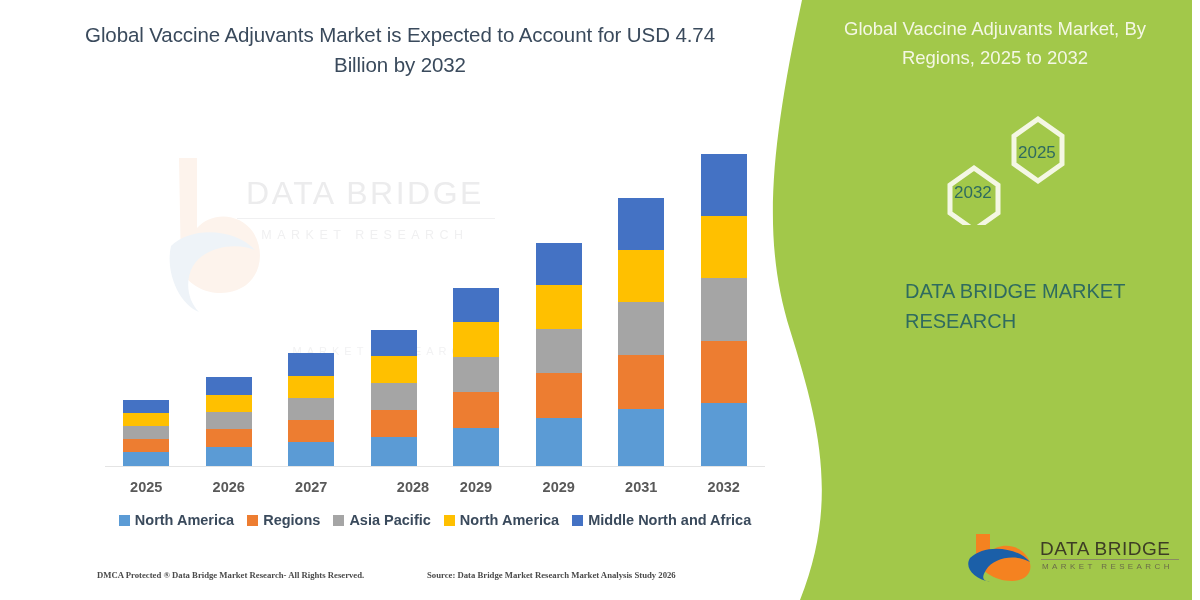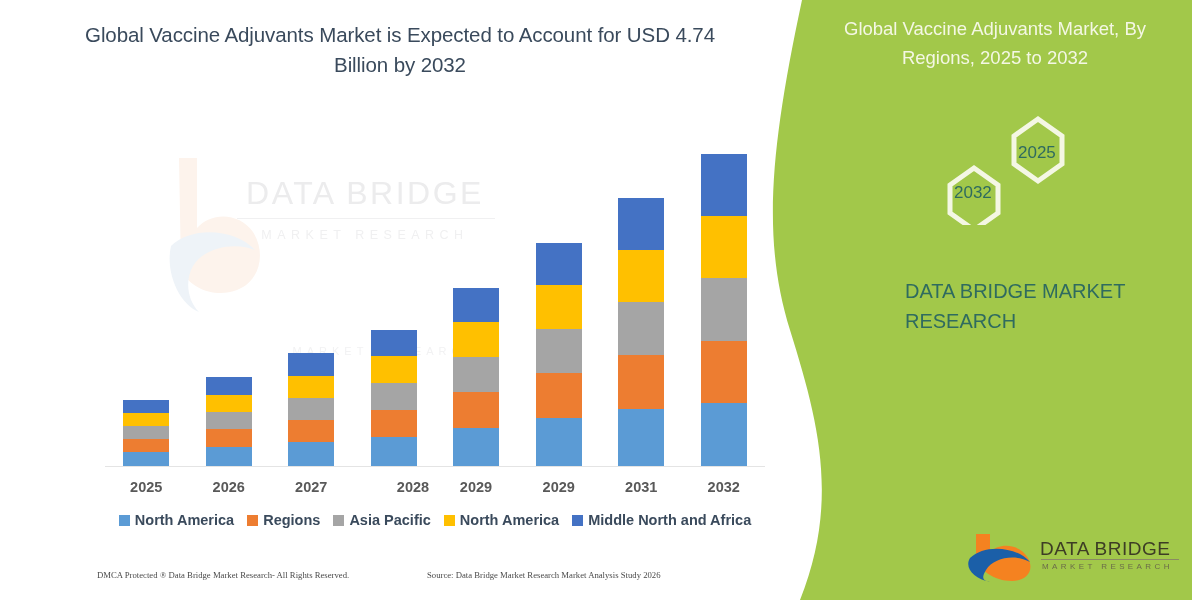--- a/index.html
+++ b/index.html
@@ -162,20 +162,21 @@
   }
 
   
   .footer-text {
     position: absolute;
     top: 570px;
     font-size: 8.7px;
     color: #4a4a4a;
     font-family: "Liberation Serif", serif;
     white-space: nowrap;
+    font-weight: bold;
   }
   #footer-dmca { left: 97px; }
   #footer-source { left: 427px; }
 
   
   #right-title {
     position: absolute;
     left: 810px;
     top: 14px;
     width: 370px;

